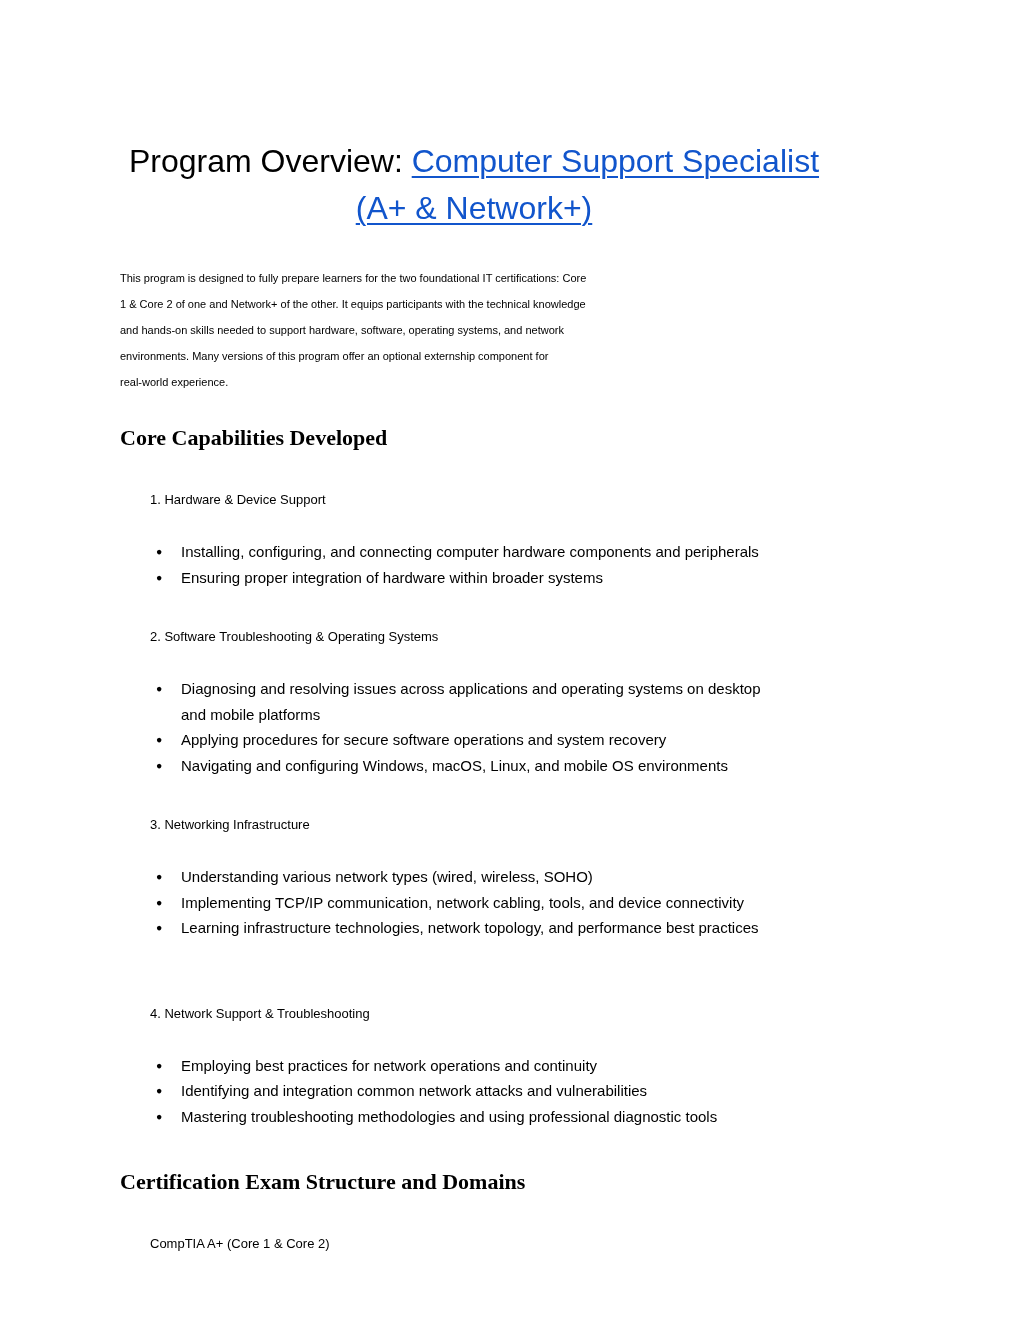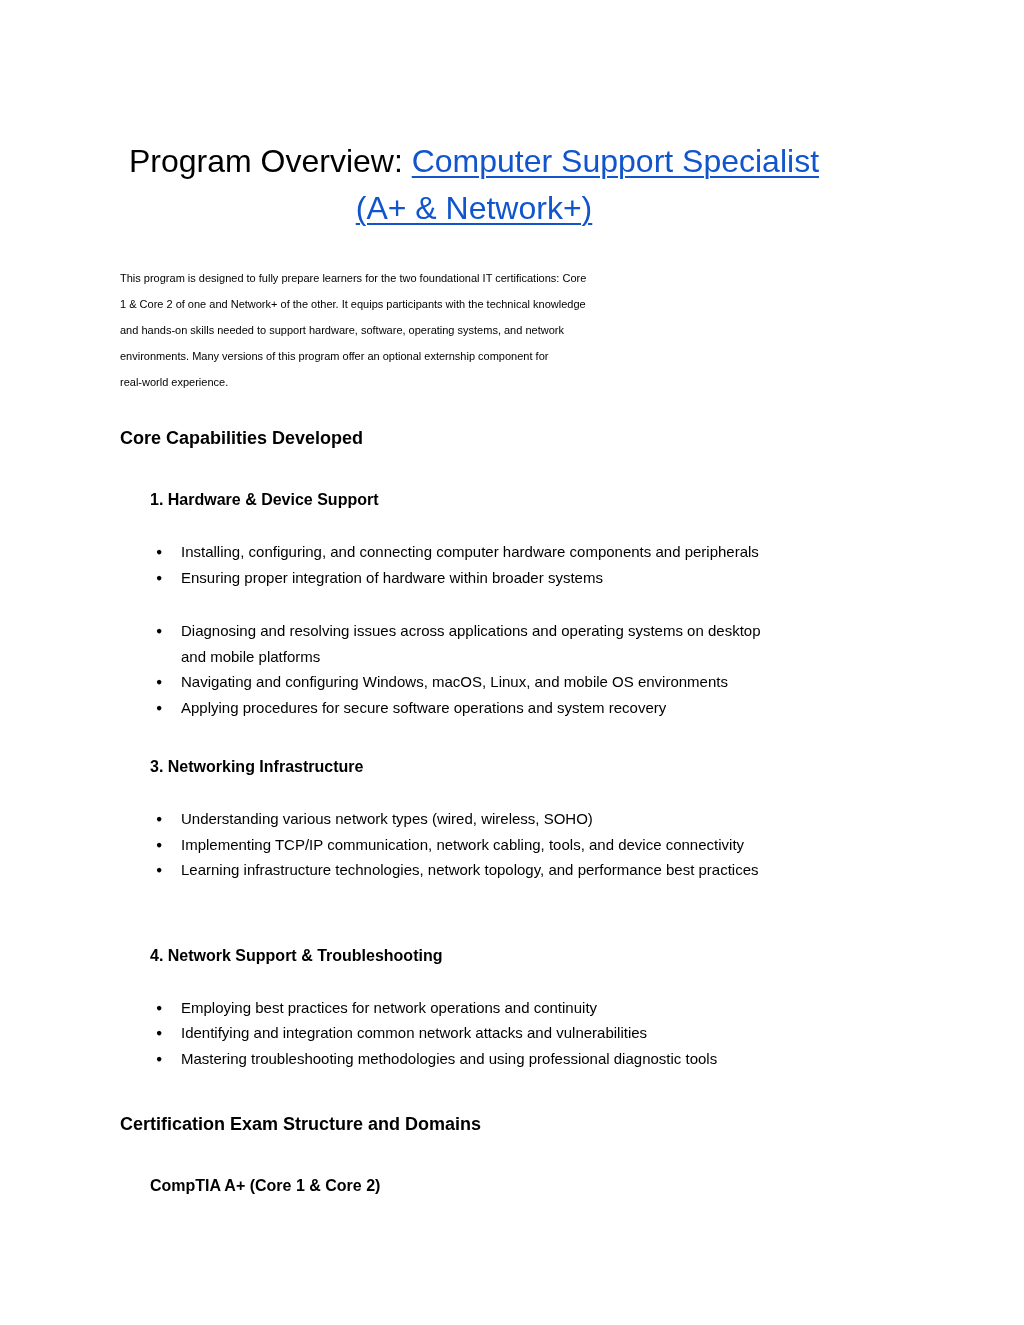--- a/index.html
+++ b/index.html
@@ -30,29 +30,30 @@
     text-underline-offset: 4px;
     cursor: pointer;
   }
   .intro {
     font-size: 11px;
     line-height: 26px;
     margin: 0;
     white-space: pre-line;
   }
   h2.doc-h2 {
-    font-size: 18px;
+    font-size: 22px;
     font-weight: 700;
     line-height: 30px;
     margin: 28px 0 0 0;
+    font-family: Liberation Serif, serif;
   }
   h2.doc-h2.mt-lg { margin-top: 38px; }
   h3.doc-h3 {
-    font-size: 16px;
-    font-weight: 700;
+    font-size: 13px;
+    font-weight: 400;
     line-height: 22px;
     margin: 36px 0 0 30px;
   }
   ul.doc-bullets {
     list-style: none;
     margin: 28px 0 0 0;
     padding: 0;
   }
   ul.doc-bullets li {
     position: relative;
@@ -85,25 +86,26 @@
 real-world experience.</p>
 
   <h2 class="doc-h2">Core Capabilities Developed</h2>
 
   <h3 class="doc-h3">1. Hardware &amp; Device Support</h3>
   <ul class="doc-bullets">
     <li>Installing, configuring, and connecting computer hardware components and peripherals</li>
     <li>Ensuring proper integration of hardware within broader systems</li>
   </ul>
 
+  <h3 class="doc-h3">2. Software Troubleshooting &amp; Operating Systems</h3>
   <ul class="doc-bullets">
     <li>Diagnosing and resolving issues across applications and operating systems on desktop
 and mobile platforms</li>
+    <li>Applying procedures for secure software operations and system recovery</li>
     <li>Navigating and configuring Windows, macOS, Linux, and mobile OS environments</li>
-    <li>Applying procedures for secure software operations and system recovery</li>
   </ul>
 
   <h3 class="doc-h3">3. Networking Infrastructure</h3>
   <ul class="doc-bullets">
     <li>Understanding various network types (wired, wireless, SOHO)</li>
     <li>Implementing TCP/IP communication, network cabling, tools, and device connectivity</li>
     <li>Learning infrastructure technologies, network topology, and performance best practices</li>
   </ul>
 
   <div class="spacer-line"></div>

